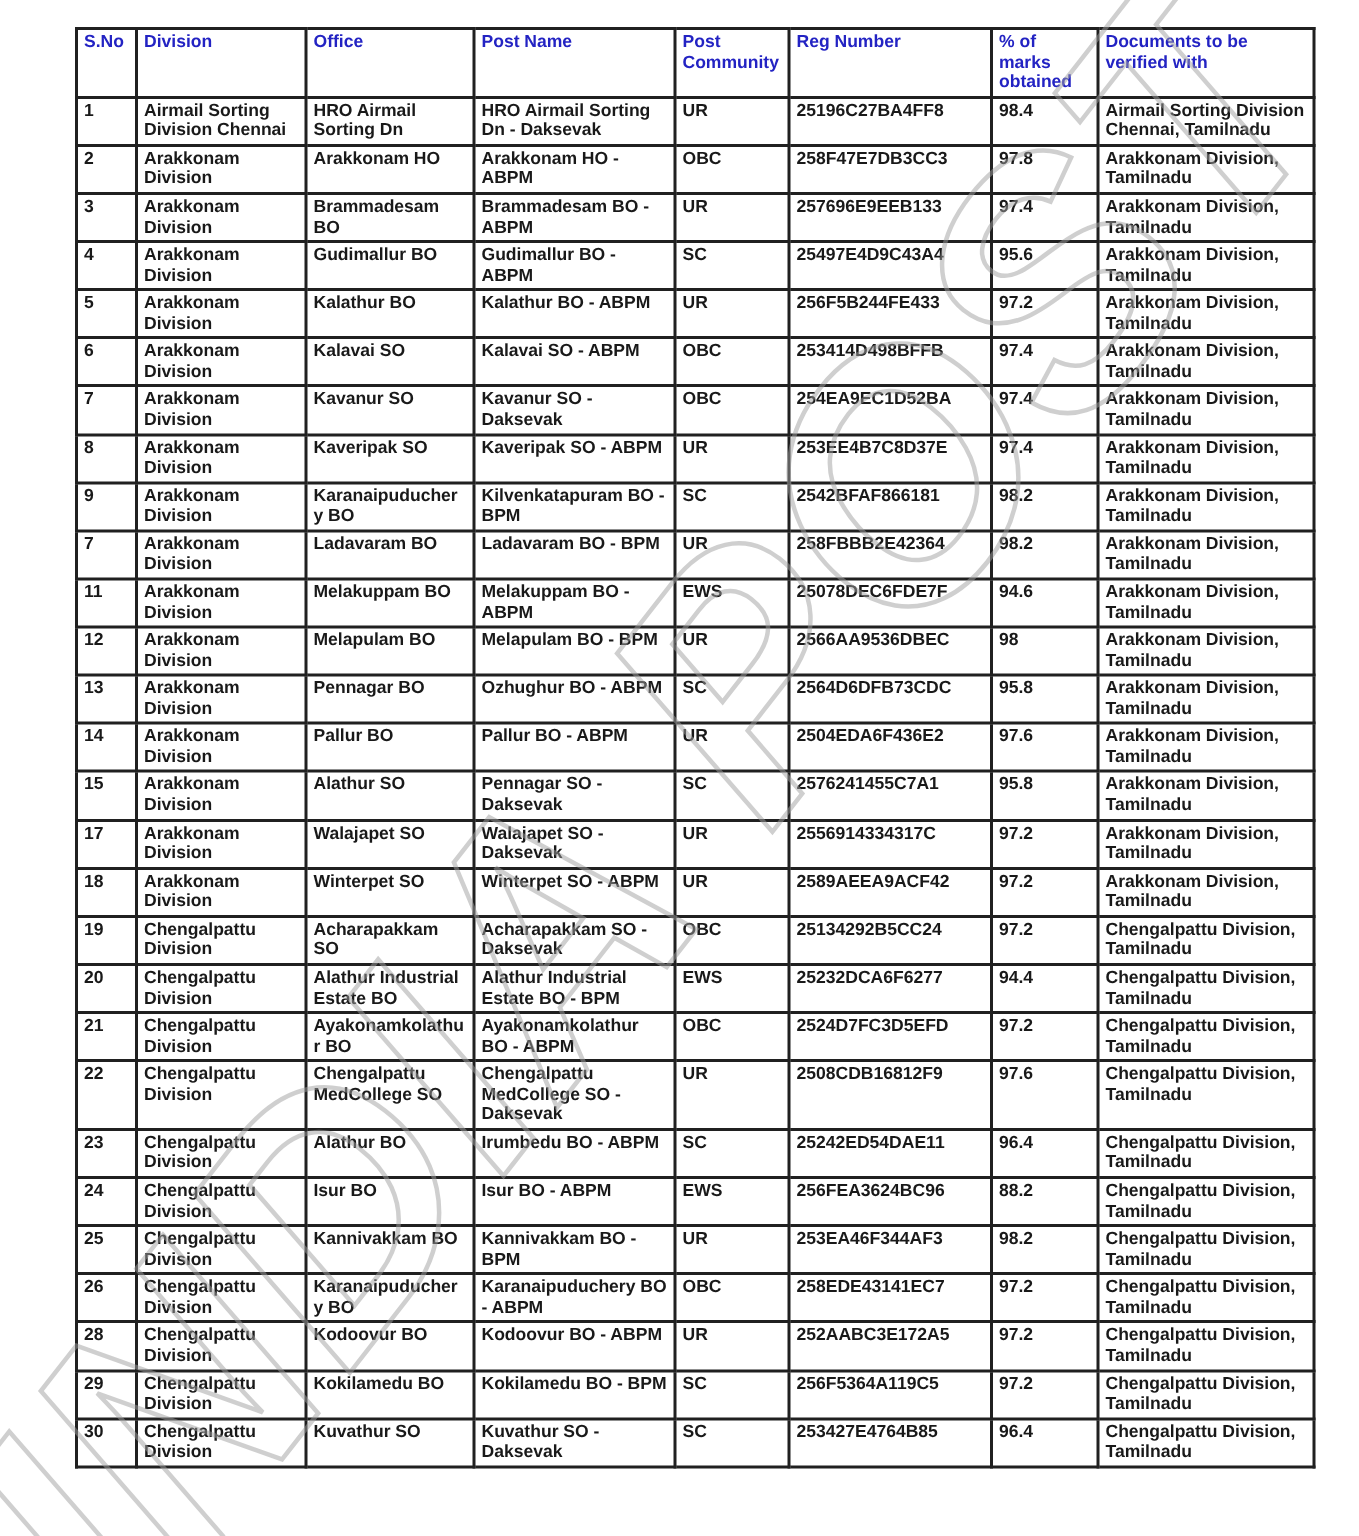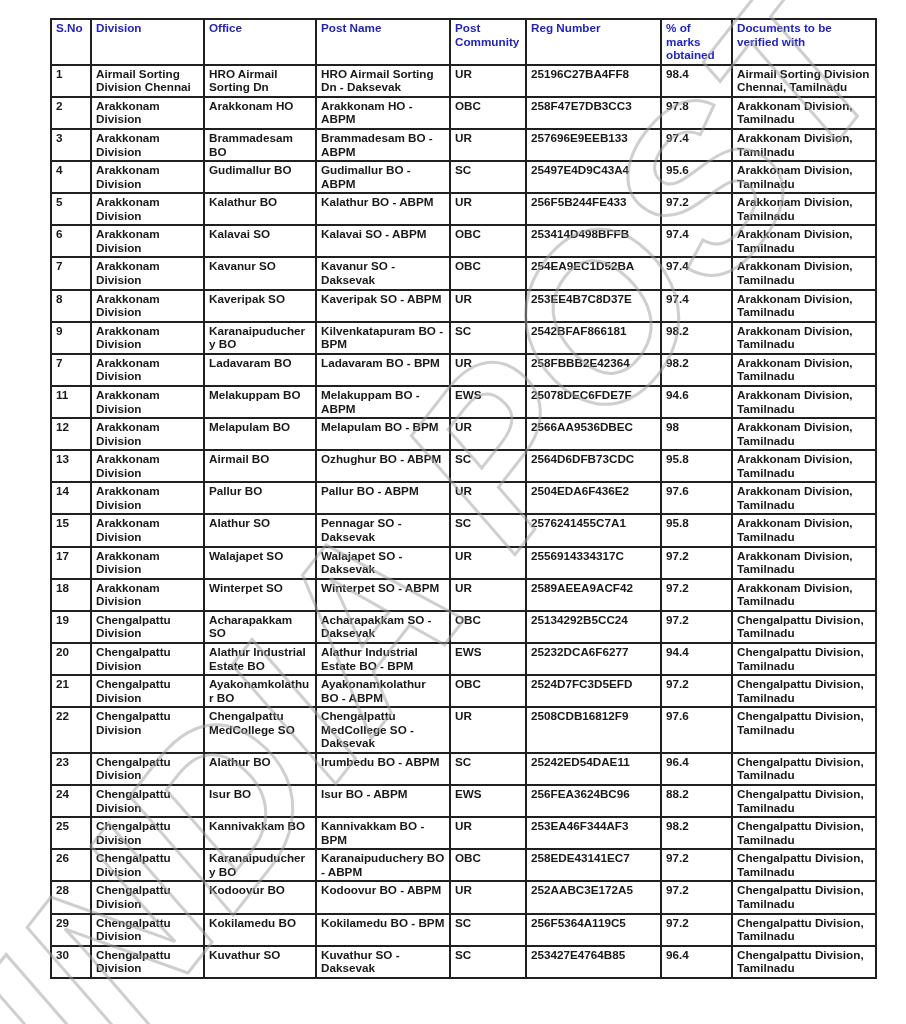--- a/index.html
+++ b/index.html
@@ -208,21 +208,21 @@
           <td>Melapulam BO</td>
           <td>Melapulam BO - BPM</td>
           <td>UR</td>
           <td>2566AA9536DBEC</td>
           <td>98</td>
           <td>Arakkonam Division, Tamilnadu</td>
         </tr>
         <tr>
           <td>13</td>
           <td>Arakkonam Division</td>
-          <td>Airmail BO</td>
+          <td>Pennagar BO</td>
           <td>Ozhughur BO - ABPM</td>
           <td>SC</td>
           <td>2564D6DFB73CDC</td>
           <td>95.8</td>
           <td>Arakkonam Division, Tamilnadu</td>
         </tr>
         <tr>
           <td>14</td>
           <td>Arakkonam Division</td>
           <td>Pallur BO</td>

